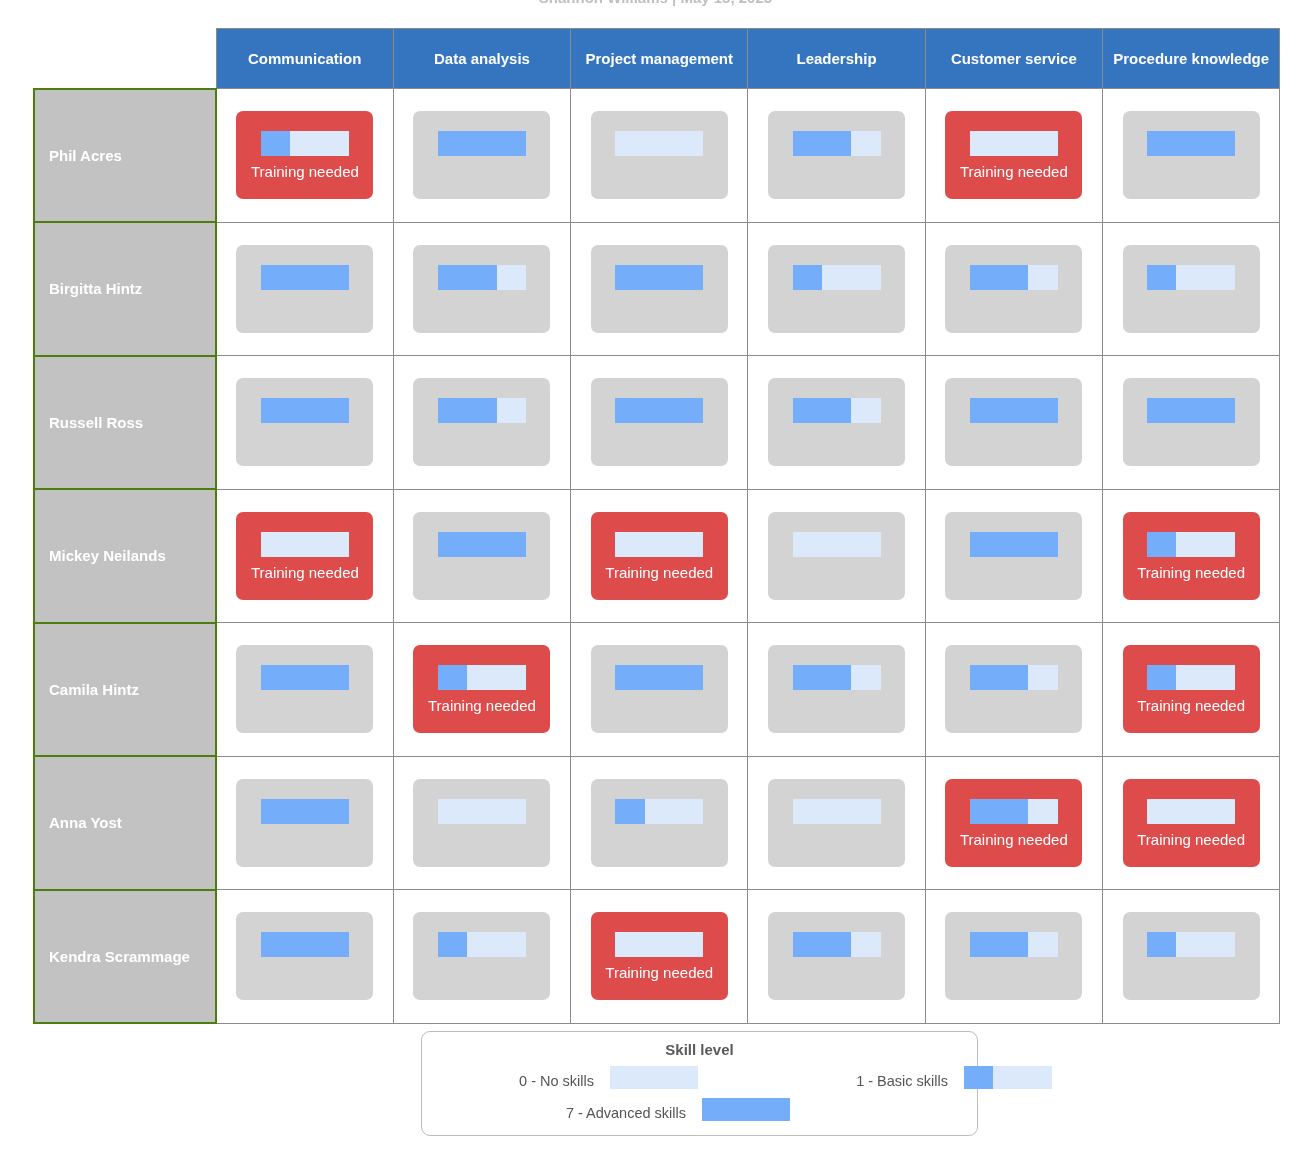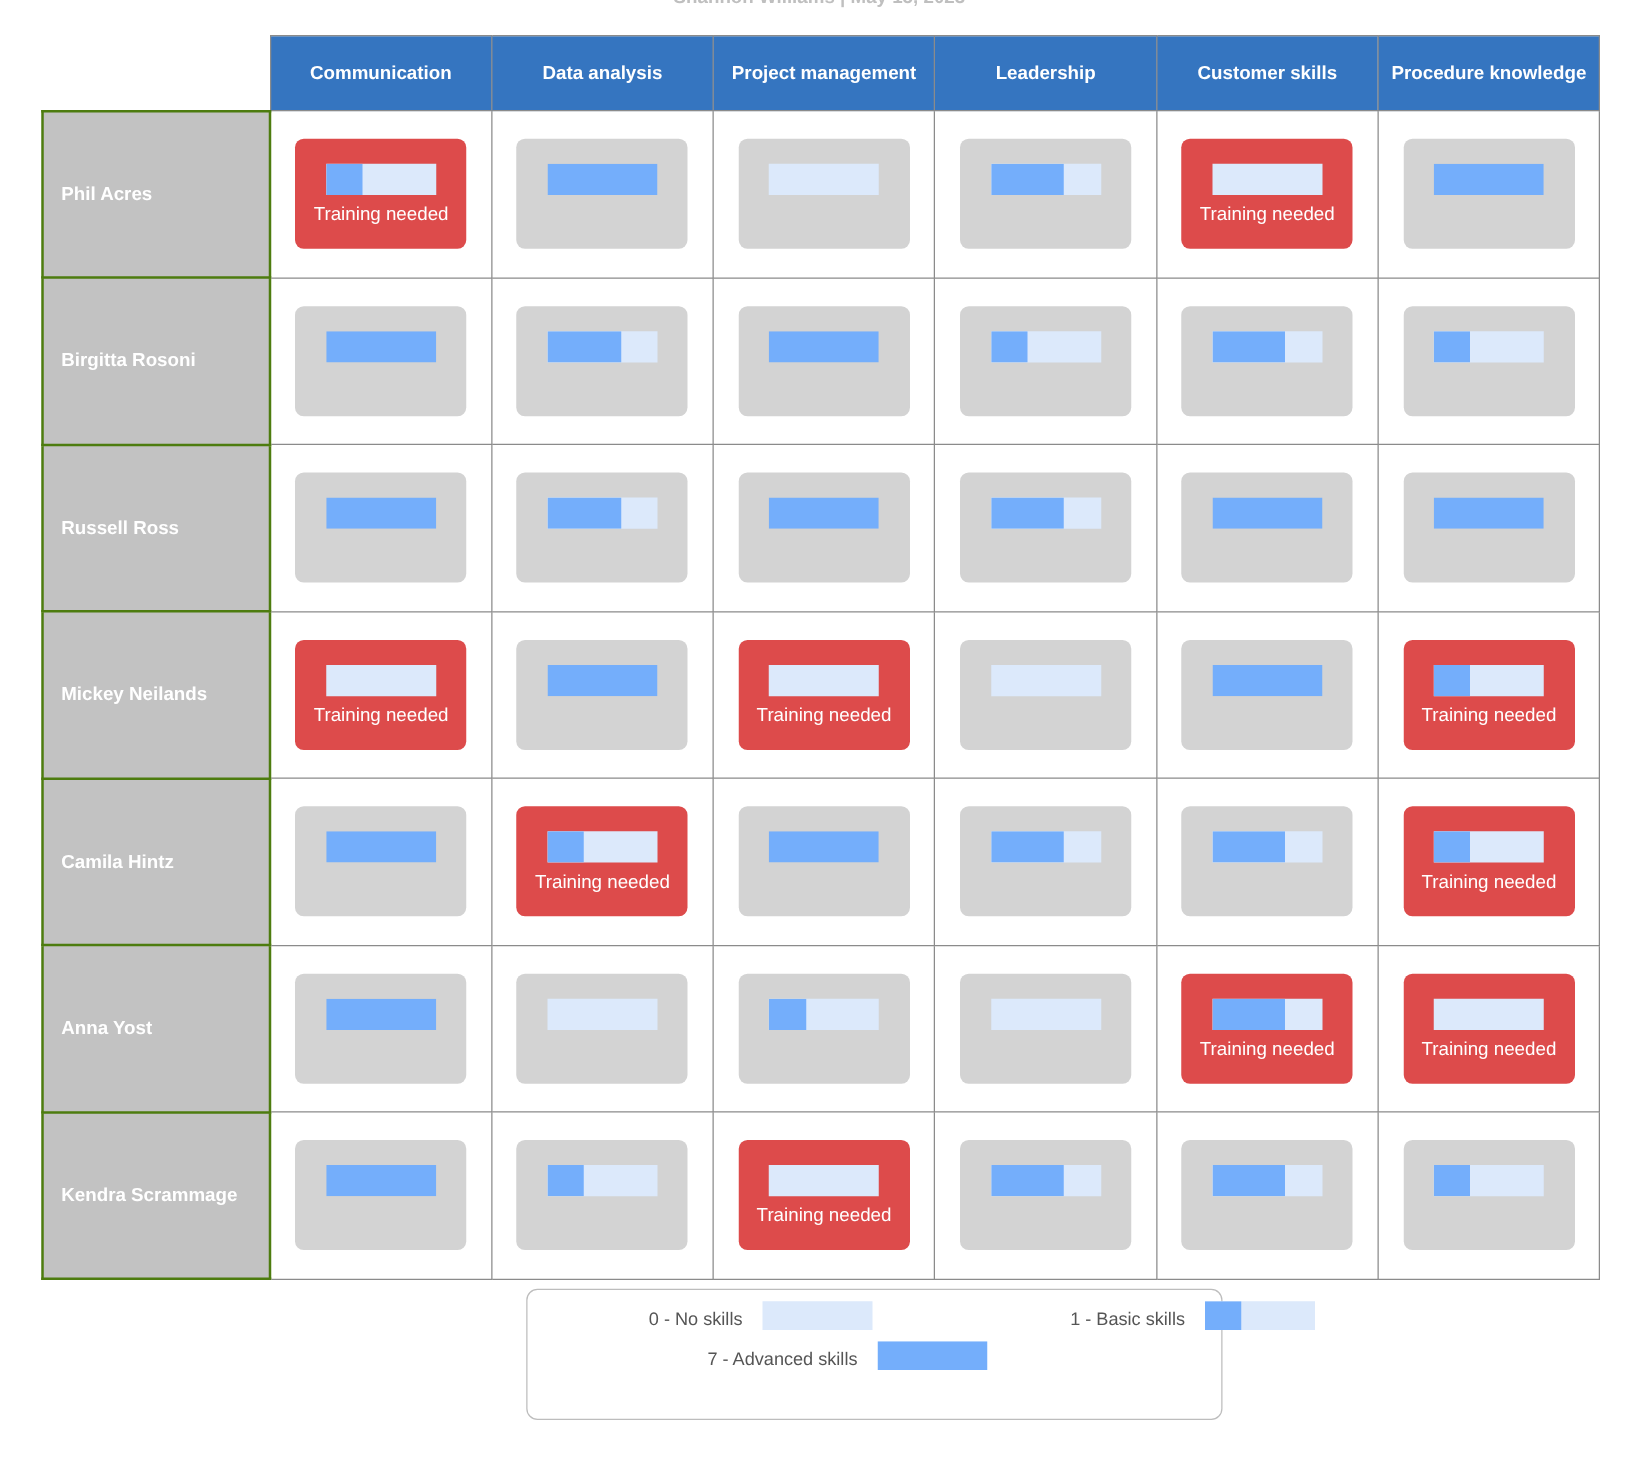--- a/index.html
+++ b/index.html
@@ -173,21 +173,21 @@
           <col class="c-skill">
           <col class="c-skill">
       </colgroup>
       <thead>
         <tr id="header-row">
           <th class="corner"></th>
         <th class="colhead">Communication</th>
             <th class="colhead">Data analysis</th>
             <th class="colhead">Project management</th>
             <th class="colhead">Leadership</th>
-            <th class="colhead">Customer skills</th>
+            <th class="colhead">Customer service</th>
             <th class="colhead">Procedure knowledge</th>
           </tr>
       </thead>
       <tbody id="matrix-body">
           <tr>
             <td class="rowhead">Phil Acres</td>
             <td class="cell"><div class="chip alert">
                 <div class="bar">
                   <div class="fill" style="width: 33.3333%;"></div>
                 </div>
@@ -218,21 +218,21 @@
                 <div class="note">Training needed</div>
               </div></td>
             <td class="cell"><div class="chip">
                 <div class="bar">
                   <div class="fill" style="width: 100%;"></div>
                 </div>
                 <div class="note hidden"></div>
               </div></td>
           </tr>
           <tr>
-            <td class="rowhead">Birgitta Rosoni</td>
+            <td class="rowhead">Birgitta Hintz</td>
             <td class="cell"><div class="chip">
                 <div class="bar">
                   <div class="fill" style="width: 100%;"></div>
                 </div>
                 <div class="note hidden"></div>
               </div></td>
             <td class="cell"><div class="chip">
                 <div class="bar">
                   <div class="fill" style="width: 66.6667%;"></div>
                 </div>
@@ -456,20 +456,21 @@
                   <div class="fill" style="width: 33.3333%;"></div>
                 </div>
                 <div class="note hidden"></div>
               </div></td>
           </tr>
         </tbody>
     </table>
   </div>
 
   <div class="legend">
+    <div class="legend-title">Skill level</div>
     <div class="legend-grid" id="legend-grid">
         <div class="legend-item left">
           <span class="lbl">0 - No skills</span>
           <div class="bar">
             <div class="fill" style="width: 0%;"></div>
           </div>
         </div>
         <div class="legend-item left">
           <span class="lbl">1 - Basic skills</span>
           <div class="bar">

